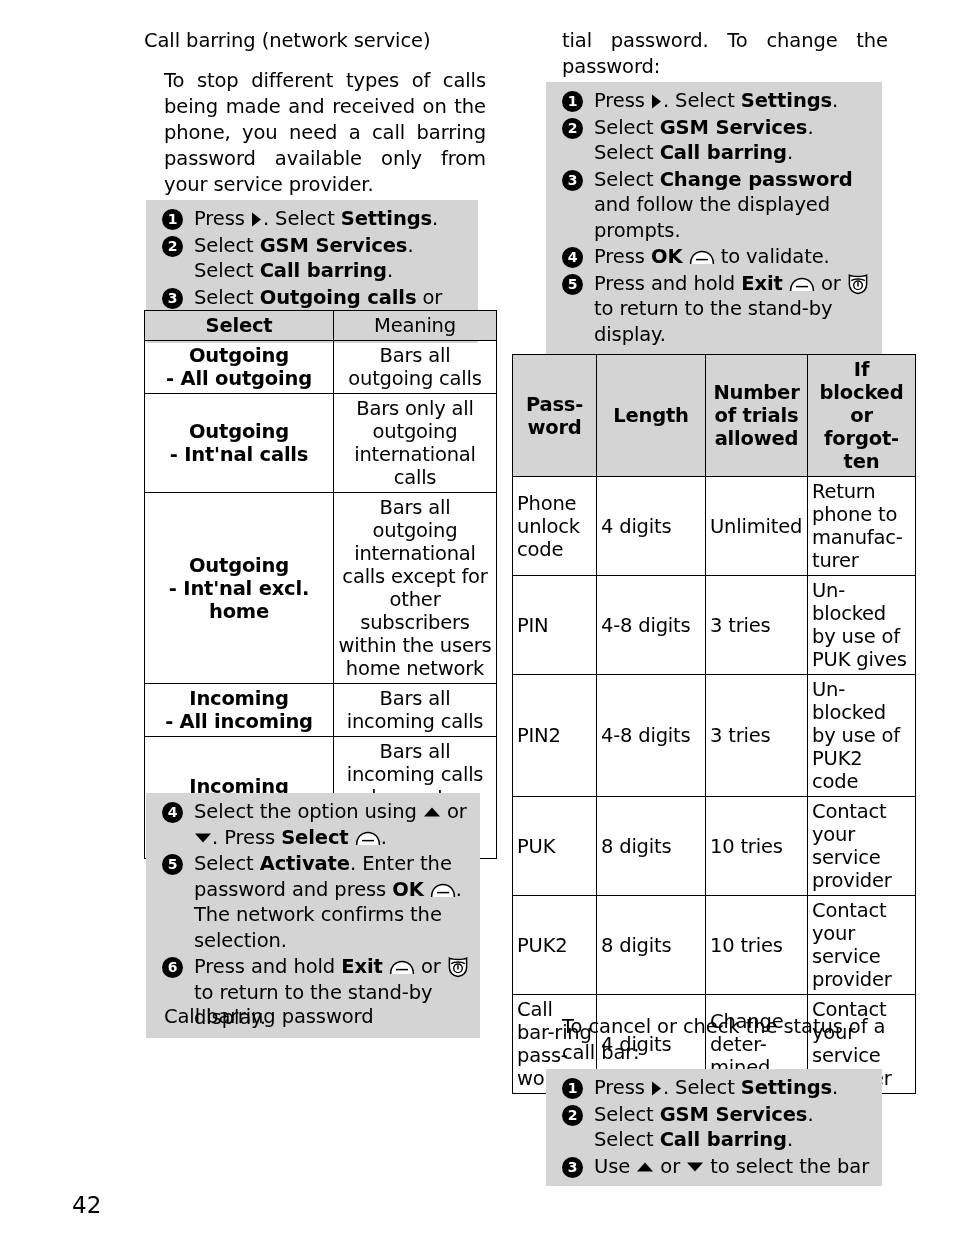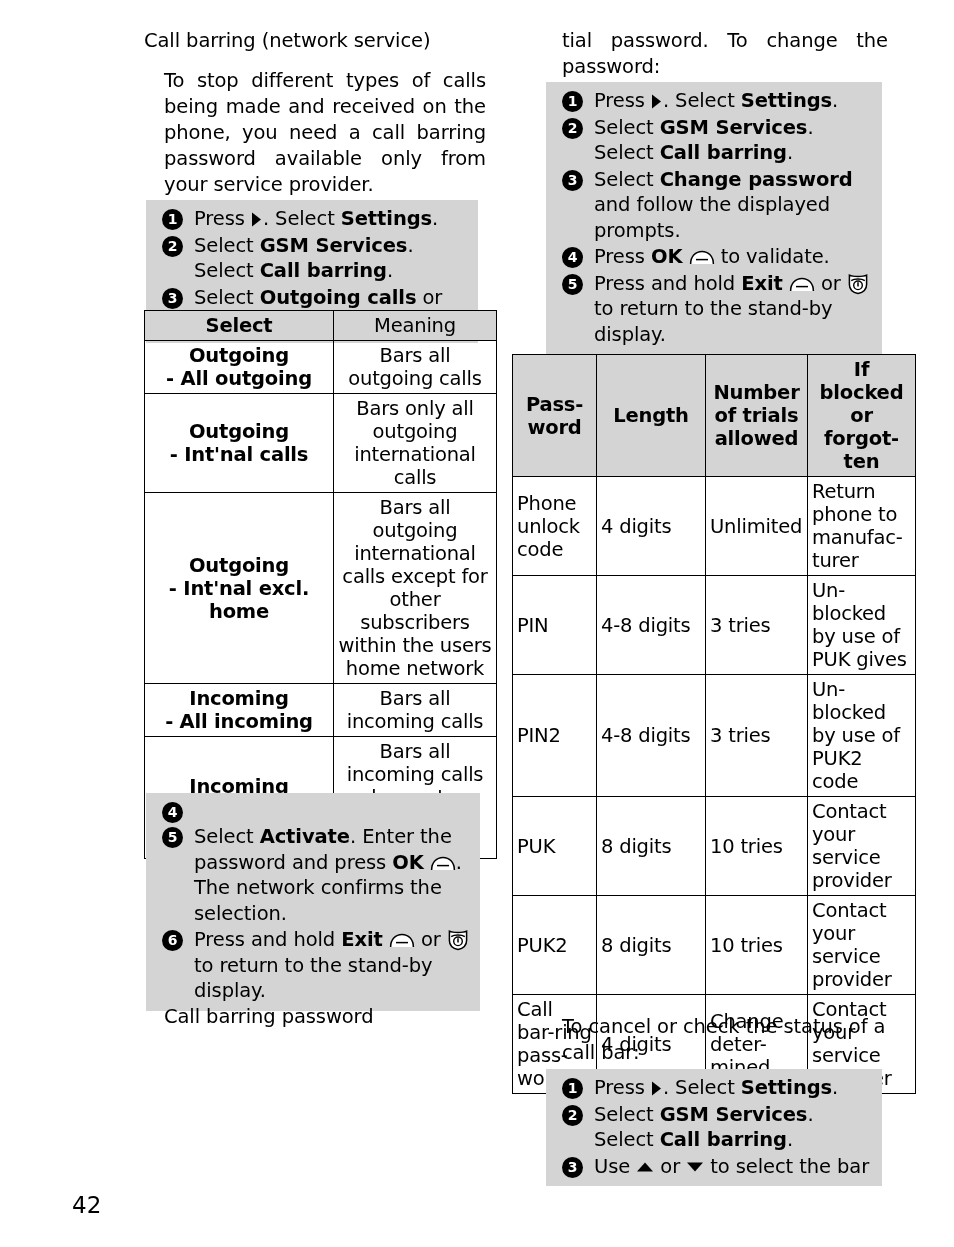--- a/index.html
+++ b/index.html
@@ -210,20 +210,28 @@
             <td class="c2">Bars all incoming calls when not on the home network</td>
           </tr>
         </tbody>
       </table>
     </div>
 
   <div class="blk" style="left:146px; top:793px; width:334px;">
     <div class="stepbox" style="margin:0; width:334px;">
         <div class="step">
           <span class="stepnum">4</span>
+          <span class="steptxt"><span>Select the option using </span><span class="ico" style="vertical-align: 0px;"><svg width="18" height="12" viewBox="0 0 18 12">
+                <path d="M9 1.5 L17 10.5 L1 10.5 Z" fill="#000"></path>
+              </svg></span><span> or </span><span class="ico" style="vertical-align: 0px;"><svg width="18" height="12" viewBox="0 0 18 12">
+                <path d="M9 10.5 L1 1.5 L17 1.5 Z" fill="#000"></path>
+              </svg></span><span>. Press </span><b>Select</b><span> </span><span class="ico" style="vertical-align: -2px;"><svg width="26" height="15" viewBox="0 0 26 15">
+                <path d="M1.6 14 C1.6 6 6.8 1.4 13 1.4 C19.2 1.4 24.4 6 24.4 14" fill="#fff" stroke="#000" stroke-width="1.5"></path>
+                <line x1="7" y1="9.6" x2="19" y2="9.6" stroke="#000" stroke-width="1.5"></line>
+              </svg></span><span>.</span></span>
         </div>
         <div class="step">
           <span class="stepnum">5</span>
           <span class="steptxt"><span>Select </span><b>Activate</b><span>. Enter the password and press </span><b>OK</b><span> </span><span class="ico" style="vertical-align: -2px;"><svg width="26" height="15" viewBox="0 0 26 15">
                 <path d="M1.6 14 C1.6 6 6.8 1.4 13 1.4 C19.2 1.4 24.4 6 24.4 14" fill="#fff" stroke="#000" stroke-width="1.5"></path>
                 <line x1="7" y1="9.6" x2="19" y2="9.6" stroke="#000" stroke-width="1.5"></line>
               </svg></span><span>. The network confirms the selection.</span></span>
         </div>
         <div class="step">
           <span class="stepnum">6</span>

